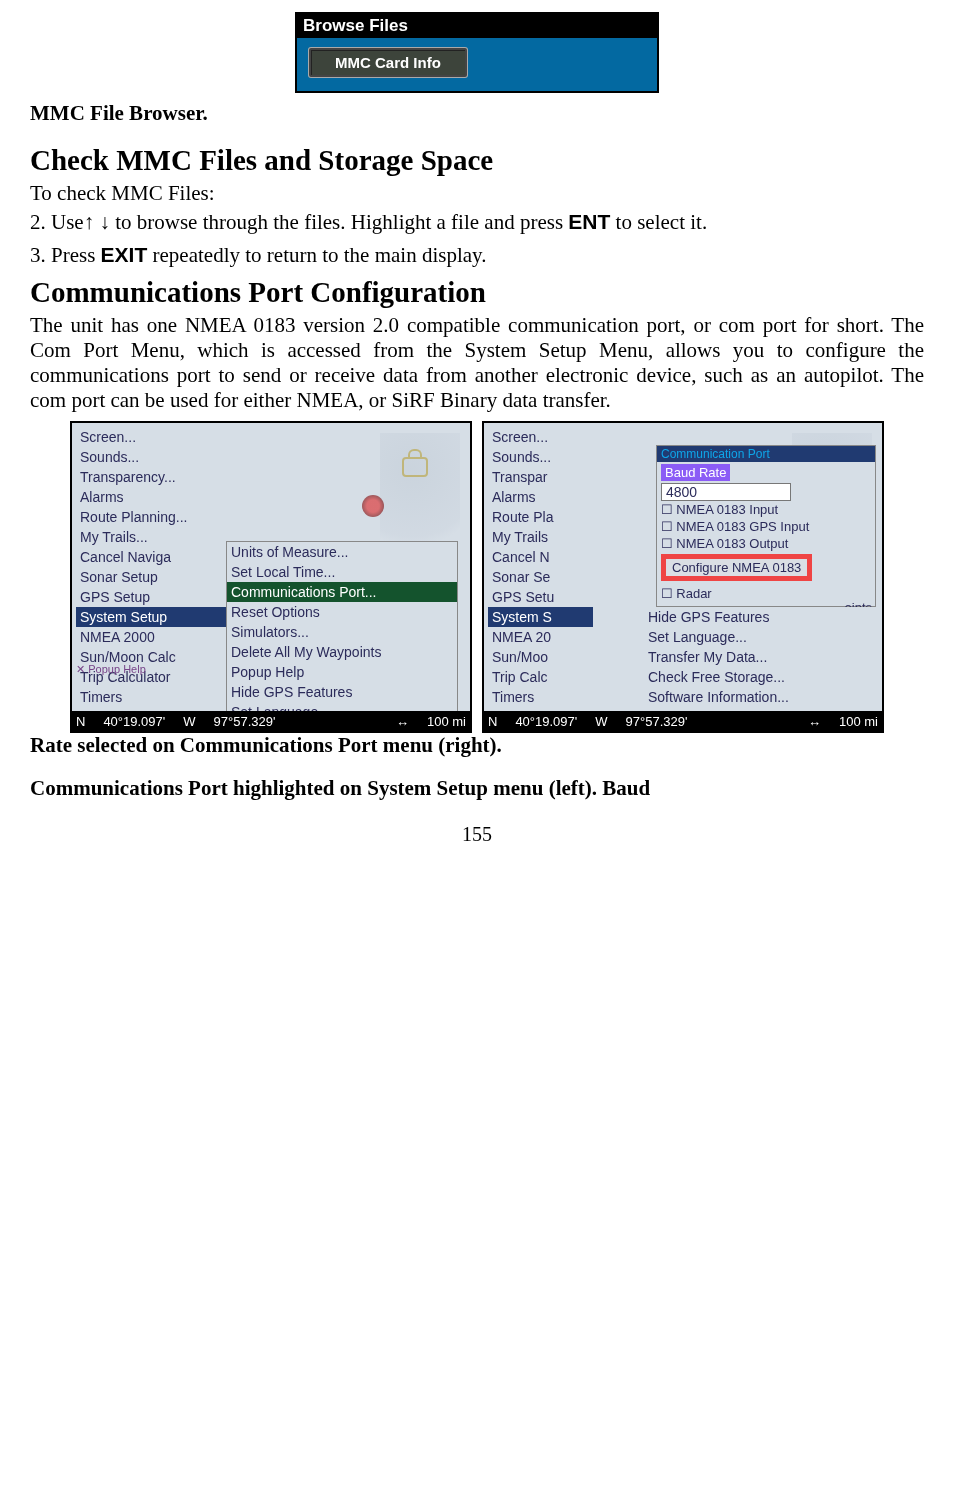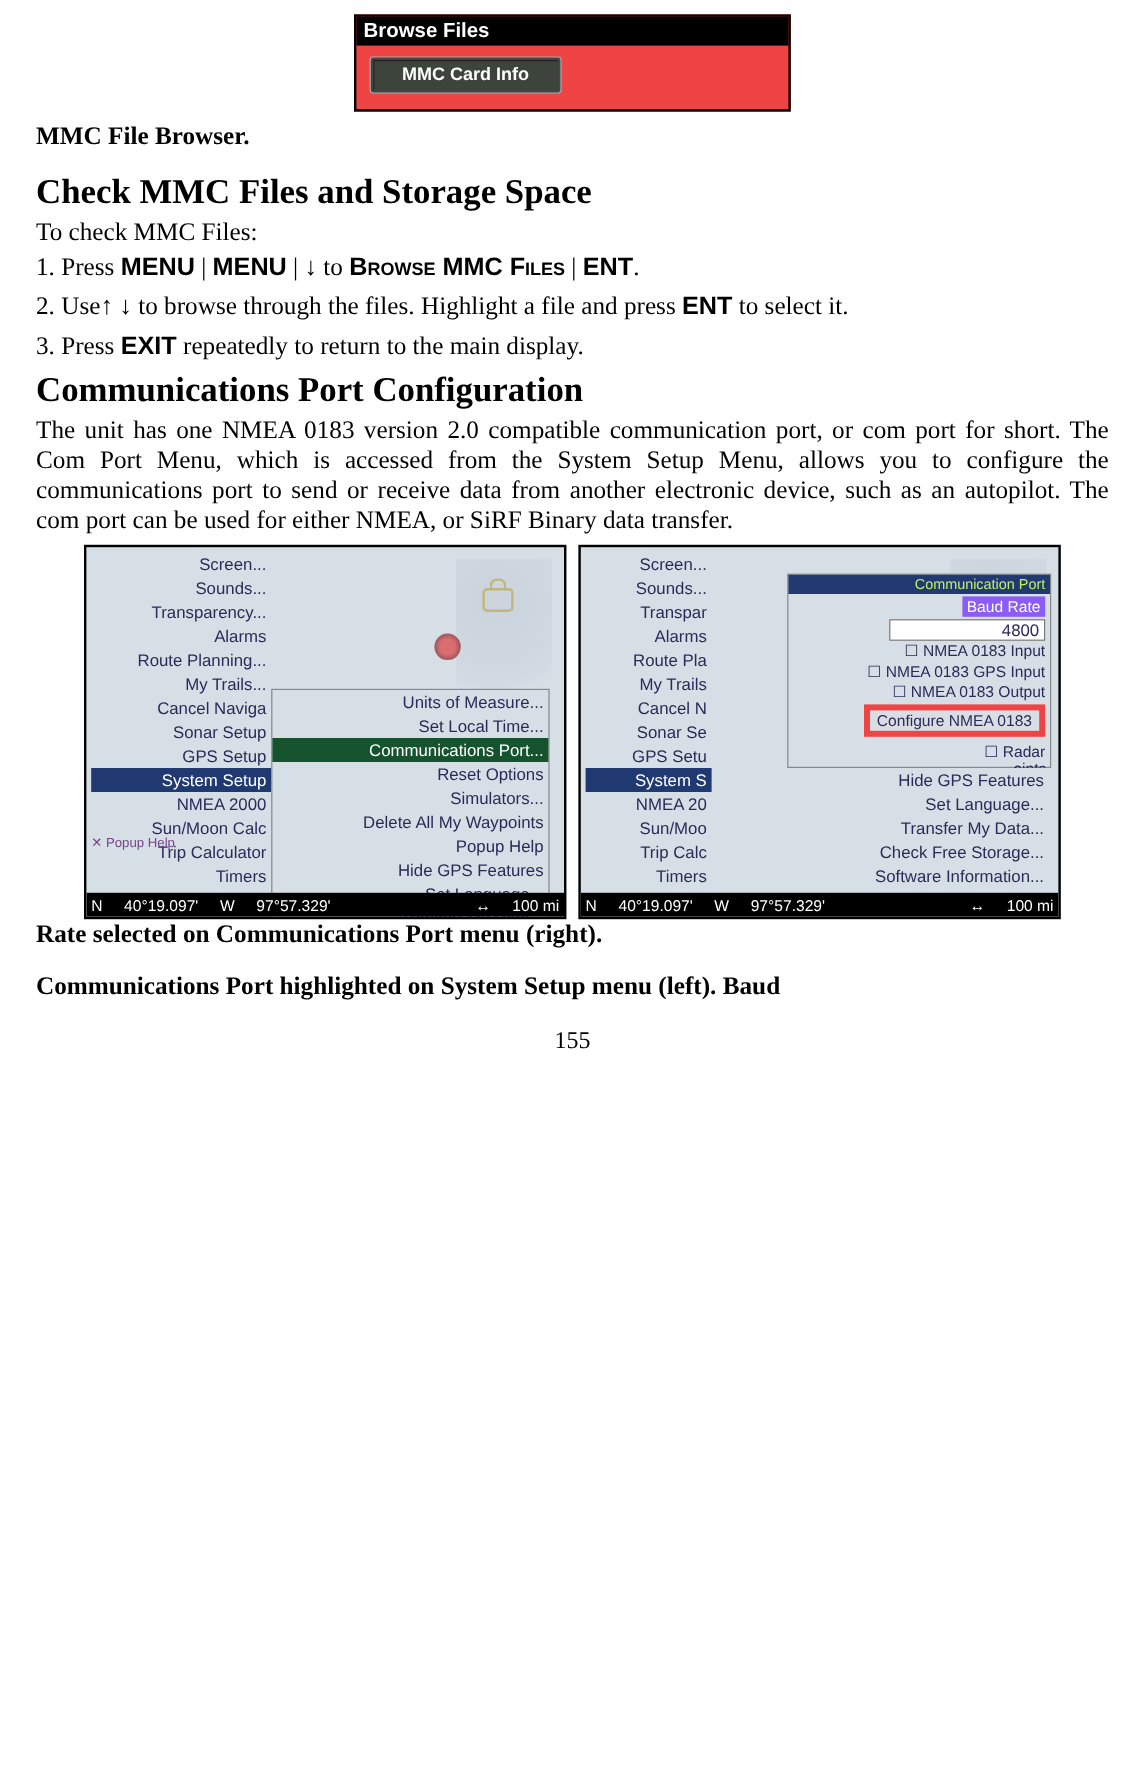--- a/index.html
+++ b/index.html
@@ -13,21 +13,21 @@
   .page {
     width: 954px;
     margin: 0 auto;
     padding: 12px 30px 30px 30px;
     box-sizing: border-box;
   }
   
   .sshot-outer {
     margin: 0 auto;
     border: 2px solid #000;
-    background: #ef4444;
+    background: #0369a1;
   }
   .browser-box {
     width: 360px;
   }
   .title-bar {
     background: #000;
     color: #fff;
     font-family: Arial, Helvetica, sans-serif;
     font-weight: bold;
     font-size: 17px;
@@ -98,21 +98,20 @@
   }
   .smallcaps {
     font-variant: small-caps;
   }
   
   .dual-row {
     display: flex;
     gap: 10px;
     justify-content: center;
     margin-top: 6px;
-    text-align: right;
   }
   .menu-shot {
     width: 398px;
     border: 2px solid #000;
     background: #d6dee6;
     font-family: Arial, Helvetica, sans-serif;
     font-size: 14px;
     color: #2b2b5a;
     position: relative;
     overflow: hidden;
@@ -159,21 +158,21 @@
     position: absolute;
     top: 22px;
     left: 172px;
     width: 210px;
     background: #d6dee6;
     border: 1px solid #888;
     padding: 2px 4px 4px 4px;
   }
   .commport-title {
     background: #203a71;
-    color: #bef264;
+    color: #0ea5e9;
     font-size: 12px;
     padding: 1px 4px;
     margin: -2px -4px 2px -4px;
   }
   .baud-label {
     background: #8b5cf6;
     color: #fff;
     font-size: 13px;
     padding: 1px 4px;
     display: inline-block;
@@ -276,23 +275,20 @@
       <span class="mmc-btn">MMC Card Info</span>
     </div>
   </div>
 
   <div class="caption">MMC File Browser.</div>
 
   <h2 class="section">Check MMC Files and Storage Space</h2>
 
   <p class="body" style="margin-bottom:2px">To check MMC Files:</p>
 
-  <p class="body">
-    <span>1. Press </span><span class="mono">MENU</span><span> | </span><span class="mono">MENU</span><span> | </span><span>↓</span><span> to </span><span class="mono smallcaps">Browse MMC Files</span><span> | </span><span class="mono">ENT</span><span>.</span>
-  </p>
 
   <p class="body">
     <span>2. Use</span><span>↑ ↓</span><span> to browse through the files. Highlight a file and press </span><span class="mono">ENT</span><span> to select it.</span>
   </p>
 
   <p class="body">
     <span>3. Press </span><span class="mono">EXIT</span><span> repeatedly to return to the main display.</span>
   </p>
 
   <h2 class="section">Communications Port Configuration</h2>

